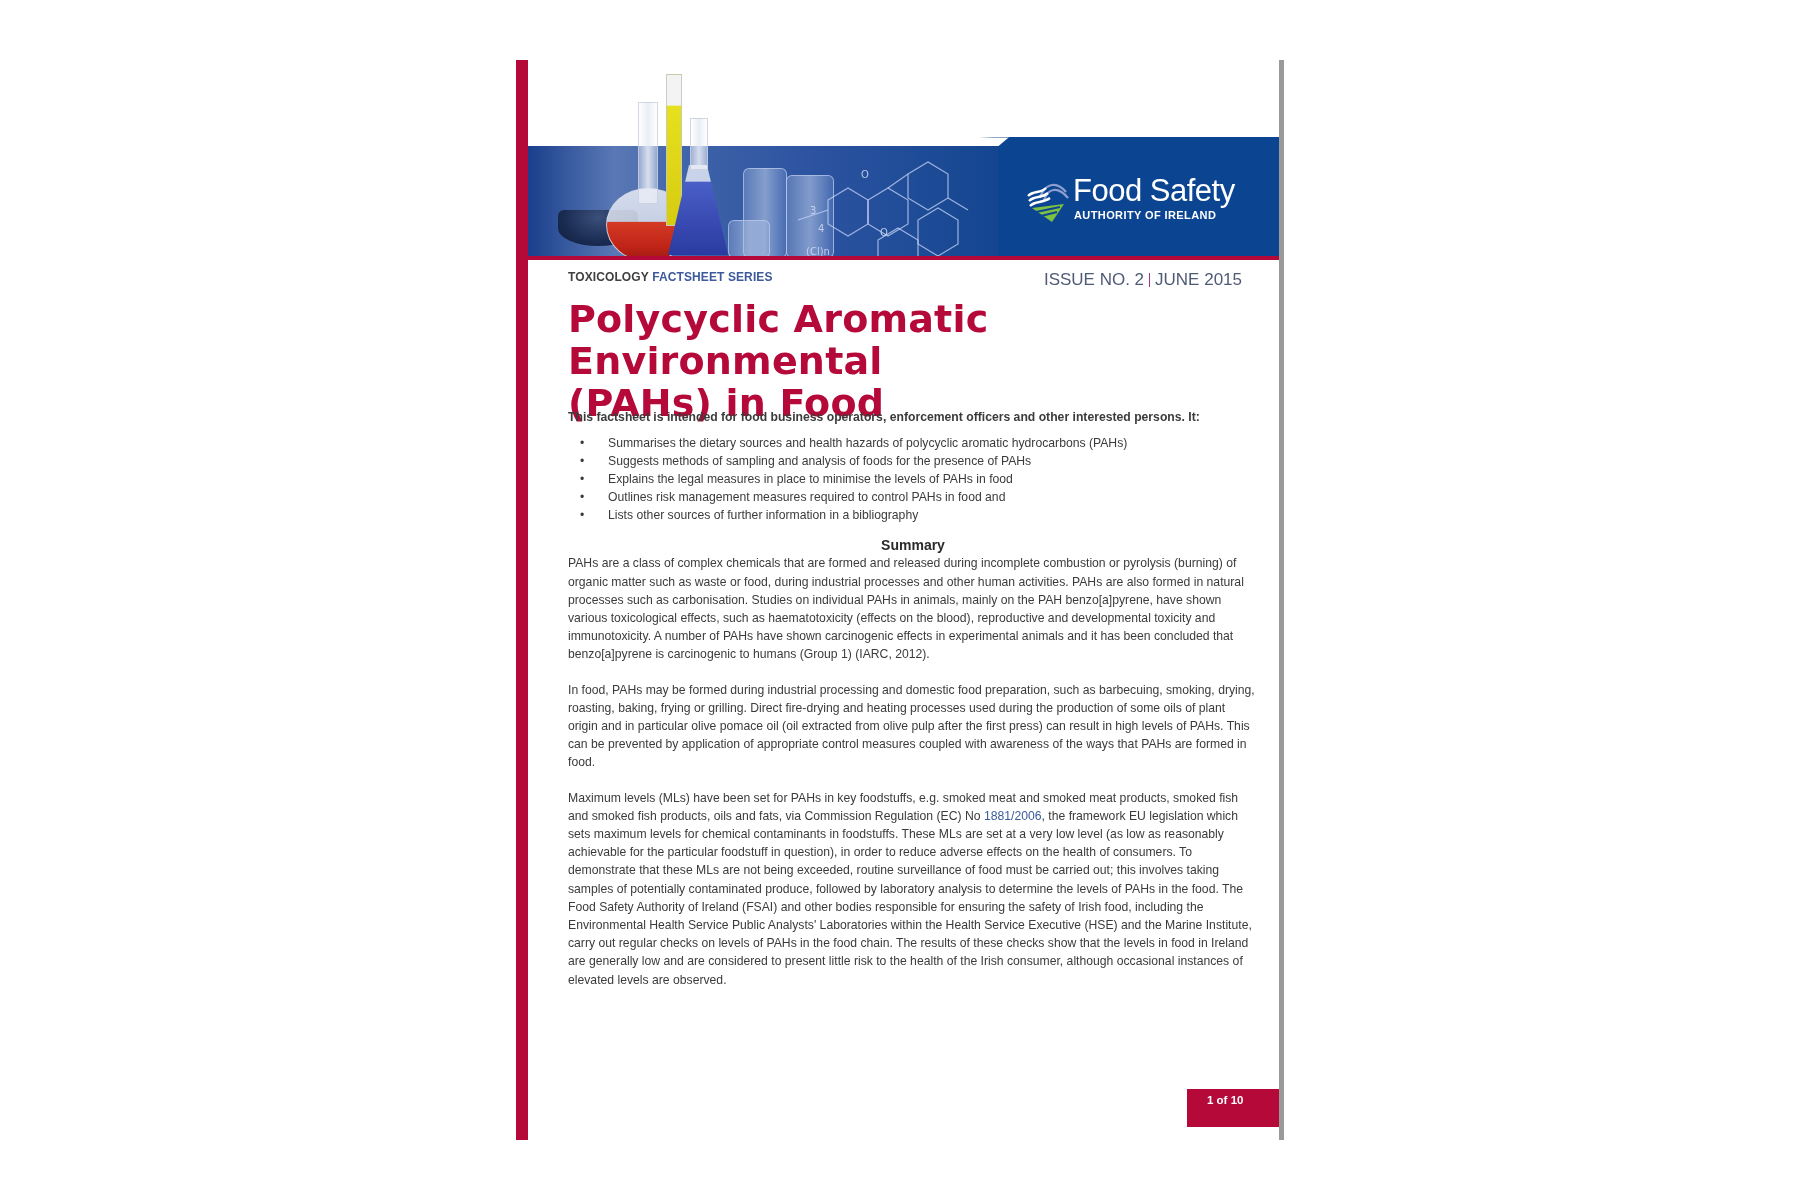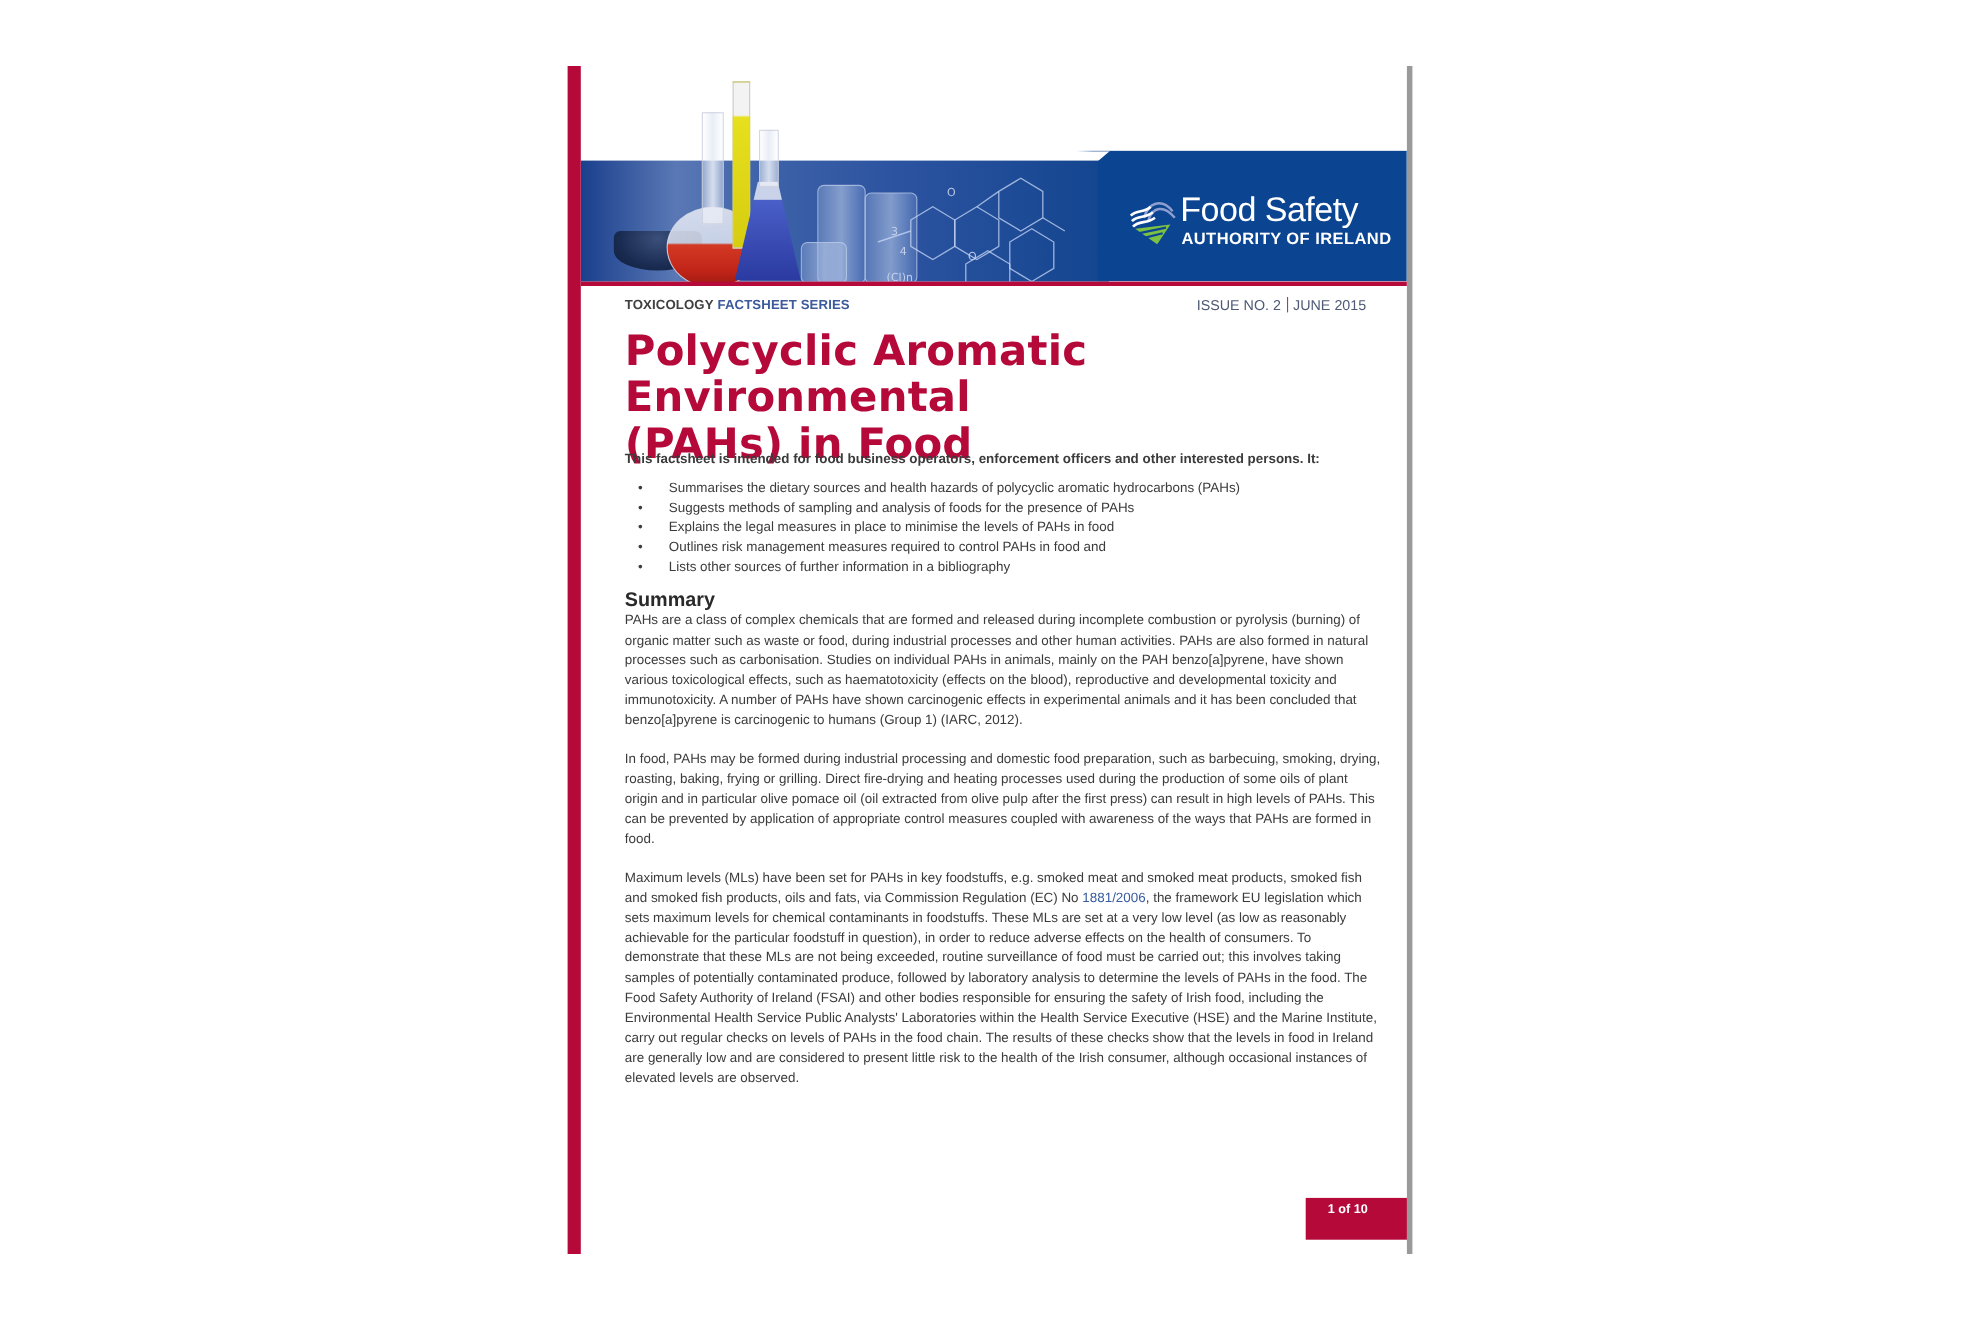--- a/index.html
+++ b/index.html
@@ -106,35 +106,35 @@
     width: 230px; height: 50px;
   }
   .logo-mark { position: absolute; left: 0; top: 2px; width: 44px; height: 44px; }
   .logo-title {
     position: absolute; left: 47px; top: -3px;
     color: #ffffff; font-size: 31px; letter-spacing: -0.5px;
     font-family: "Liberation Sans", sans-serif; white-space: nowrap; text-align: center;
   }
   .logo-sub {
     position: absolute; left: 48px; top: 33px;
-    color: #ffffff; font-size: 15px; font-weight: bold; letter-spacing: 0.4px;
+    color: #ffffff; font-size: 11px; font-weight: bold; letter-spacing: 0.4px;
     font-family: "Liberation Sans", sans-serif; white-space: nowrap;
   }
 
   
   .series {
     position: absolute; left: 52px; top: 210px;
     font-size: 12px; letter-spacing: 0.1px; white-space: nowrap;
     font-family: "Liberation Sans", sans-serif;
   }
   .series .strong { color: #404040; font-weight: bold; }
   .series .light { color: #3d5a9c; font-weight: bold; }
   .issue {
     position: absolute; right: 42px; top: 210px;
-    font-size: 13px; color: #4f5a75; white-space: nowrap;
+    font-size: 17px; color: #4f5a75; white-space: nowrap;
   }
   .issue .sep {
     display: inline-block; width: 1px; height: 14px; background: #9b3a8c;
     vertical-align: -2px; margin: 0 5px;
   }
 
   
   .title {
     position: absolute; left: 52px; top: 238px;
     width: 690px;
@@ -153,21 +153,21 @@
     font-family: "Liberation Sans", sans-serif;
     font-size: 12.2px; line-height: 18.2px;
   }
   .body p { margin: 0; }
   .intro { margin-bottom: 8px !important; font-weight: bold; }
   .bullets { list-style: none; margin: 0 0 12px 0; padding: 0; }
   .bullets li { position: relative; padding-left: 40px; line-height: 18px; }
   .bullets li .dot {
     position: absolute; left: 12px; top: 0;
   }
-  .section-heading { font-weight: bold; color: #2a2a2a; margin: 0 0 2px 0; font-size: 18px; }
+  .section-heading { font-weight: bold; color: #2a2a2a; margin: 0 0 2px 0; font-size: 14px; text-align: center; }
   .para { margin-bottom: 17px !important; }
   .link { color: #3a5c9e; }
 
   
   .page-badge {
     position: absolute; left: 671px; top: 1029px;
     width: 92px; height: 38px;
     background: #b5093a;
     color: #ffffff; font-size: 11.5px; font-weight: bold;
     font-family: "Liberation Sans", sans-serif;

